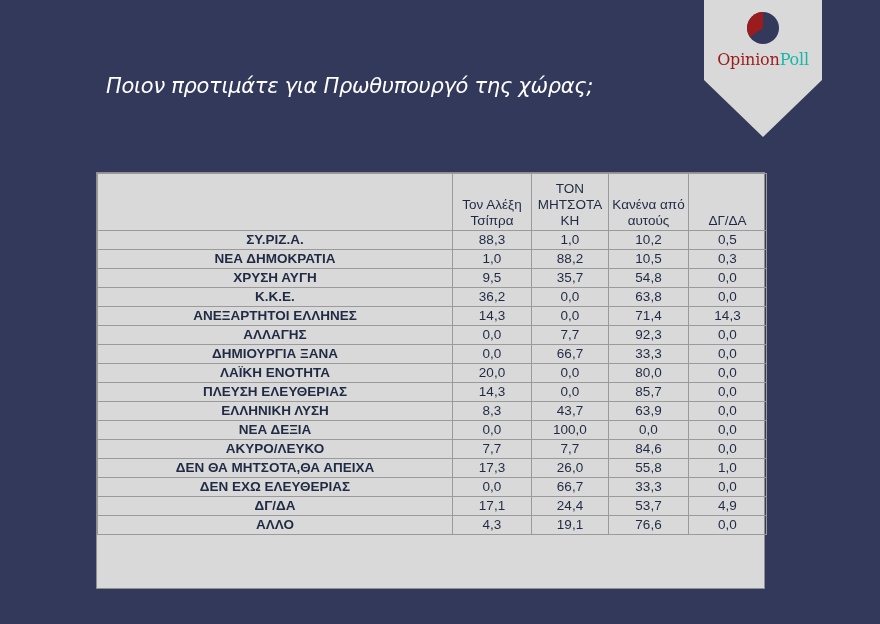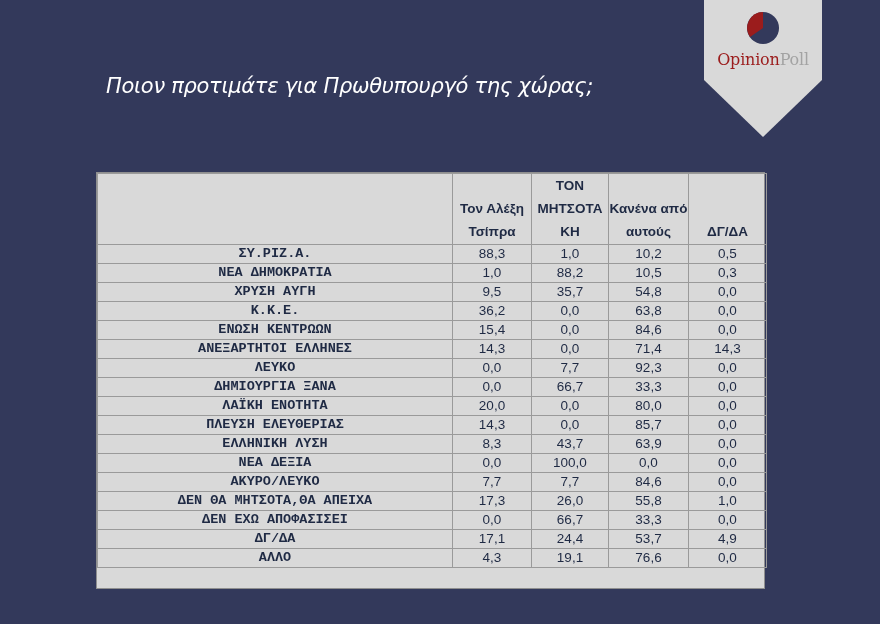--- a/index.html
+++ b/index.html
@@ -17,42 +17,42 @@
     }
     .logo {
       position: absolute; left: 704px; top: 0; width: 118px; height: 138px;
     }
     .logo svg { display: block; }
     .logo-text {
       position: absolute; left: 0; top: 50px; width: 118px; text-align: center;
       font-family: "DejaVu Serif", serif; font-size: 16px; letter-spacing: -0.2px;
     }
     .logo-text .a { color: #9b1c1c; margin-top: 38px; }
-    .logo-text .b { color: #a3a3a3; }
+    .logo-text .b { color: #14b8a6; }
     .tbl-wrap {
       position: absolute; left: 96px; top: 172px;
       width: 669px; height: 417px;
       background: #d9d9d9;
       border: 1px solid #8f8f8f;
       box-sizing: border-box;
     }
     table {
       border-collapse: collapse; width: 100%;
       table-layout: fixed;
       font-size: 13.5px; color: #1f2a44;
     }
     th, td {
       border: 1px solid #9a9a9a; padding: 0; text-align: center;
       line-height: 18px; height: 18px;
     }
     th {
-      font-weight: bold; vertical-align: bottom; height: 55px; line-height: 23px;
+      font-weight: normal; vertical-align: bottom; height: 55px; line-height: 16px;
       padding-bottom: 1px;
     }
-    td.lbl { font-weight: bold; font-family: Liberation Mono, monospace; }
+    td.lbl { font-weight: bold; }
     td.num { font-weight: normal; }
     col.c0 { width: 355px; }
     col.c1 { width: 79px; }
     col.c2 { width: 77px; }
     col.c3 { width: 80px; }
     col.c4 { width: 78px; }
   </style>
 </head>
 <body>
 
@@ -110,35 +110,28 @@
           <td class="num">0,0</td>
         </tr>
         <tr>
           <td class="lbl">Κ.Κ.Ε.</td>
           <td class="num">36,2</td>
           <td class="num">0,0</td>
           <td class="num">63,8</td>
           <td class="num">0,0</td>
         </tr>
         <tr>
-          <td class="lbl">ΕΝΩΣΗ ΚΕΝΤΡΩΩΝ</td>
-          <td class="num">15,4</td>
-          <td class="num">0,0</td>
-          <td class="num">84,6</td>
-          <td class="num">0,0</td>
-        </tr>
-        <tr>
           <td class="lbl">ΑΝΕΞΑΡΤΗΤΟΙ ΕΛΛΗΝΕΣ</td>
           <td class="num">14,3</td>
           <td class="num">0,0</td>
           <td class="num">71,4</td>
           <td class="num">14,3</td>
         </tr>
         <tr>
-          <td class="lbl">ΛΕΥΚΟ</td>
+          <td class="lbl">ΑΛΛΑΓΗΣ</td>
           <td class="num">0,0</td>
           <td class="num">7,7</td>
           <td class="num">92,3</td>
           <td class="num">0,0</td>
         </tr>
         <tr>
           <td class="lbl">ΔΗΜΙΟΥΡΓΙΑ ΞΑΝΑ</td>
           <td class="num">0,0</td>
           <td class="num">66,7</td>
           <td class="num">33,3</td>
@@ -180,21 +173,21 @@
           <td class="num">0,0</td>
         </tr>
         <tr>
           <td class="lbl">ΔΕΝ ΘΑ ΜΗΤΣΟΤΑ,ΘΑ ΑΠΕΙΧΑ</td>
           <td class="num">17,3</td>
           <td class="num">26,0</td>
           <td class="num">55,8</td>
           <td class="num">1,0</td>
         </tr>
         <tr>
-          <td class="lbl">ΔΕΝ ΕΧΩ ΑΠΟΦΑΣΙΣΕΙ</td>
+          <td class="lbl">ΔΕΝ ΕΧΩ ΕΛΕΥΘΕΡΙΑΣ</td>
           <td class="num">0,0</td>
           <td class="num">66,7</td>
           <td class="num">33,3</td>
           <td class="num">0,0</td>
         </tr>
         <tr>
           <td class="lbl">ΔΓ/ΔΑ</td>
           <td class="num">17,1</td>
           <td class="num">24,4</td>
           <td class="num">53,7</td>

